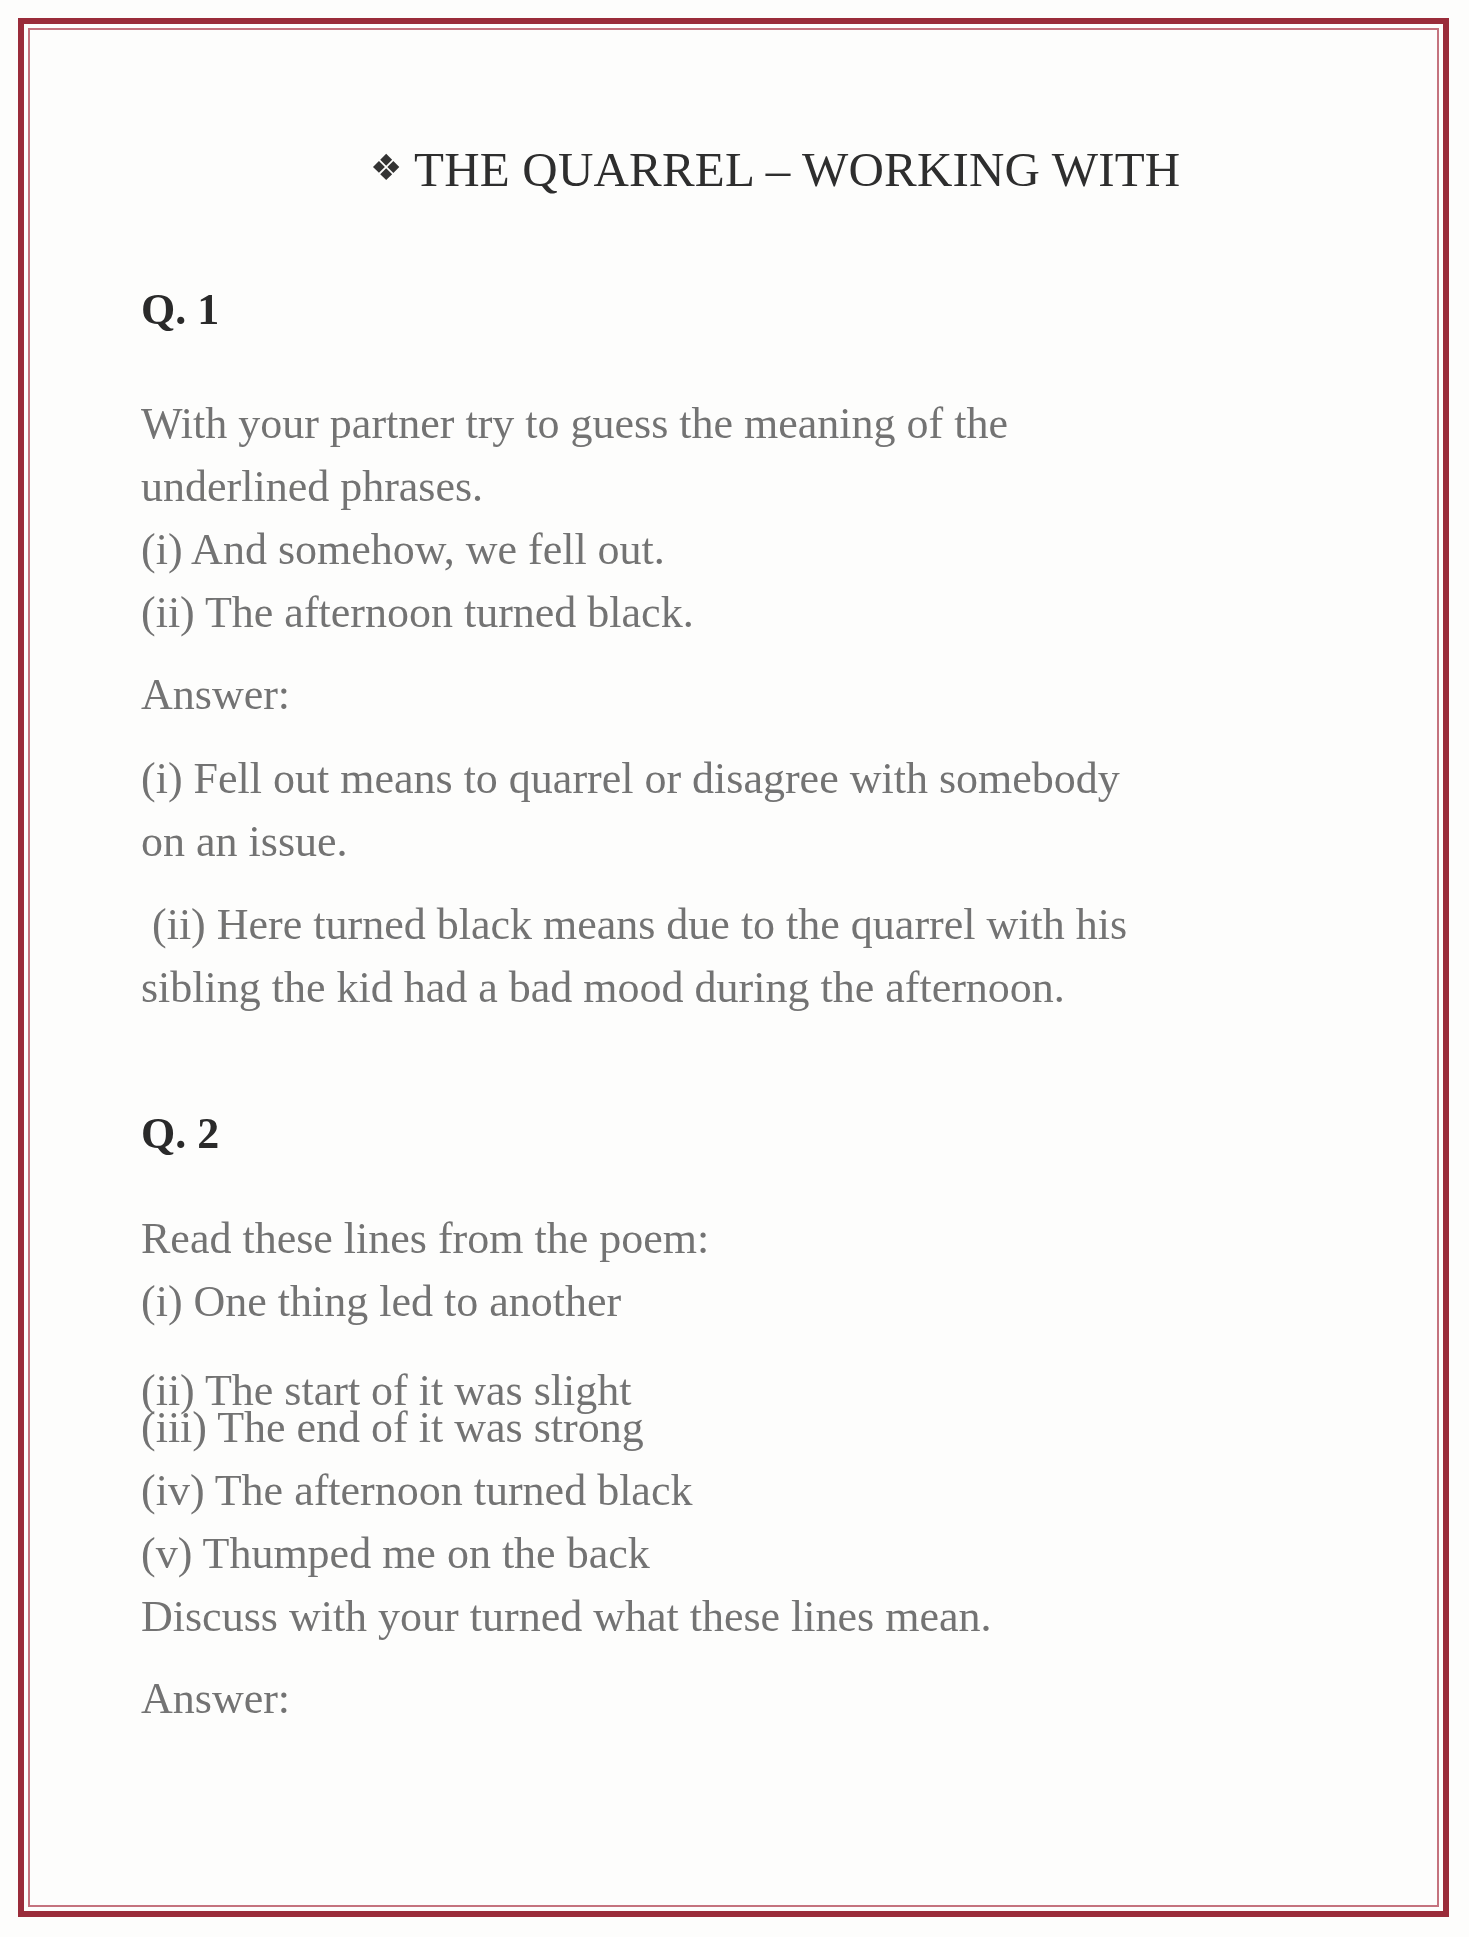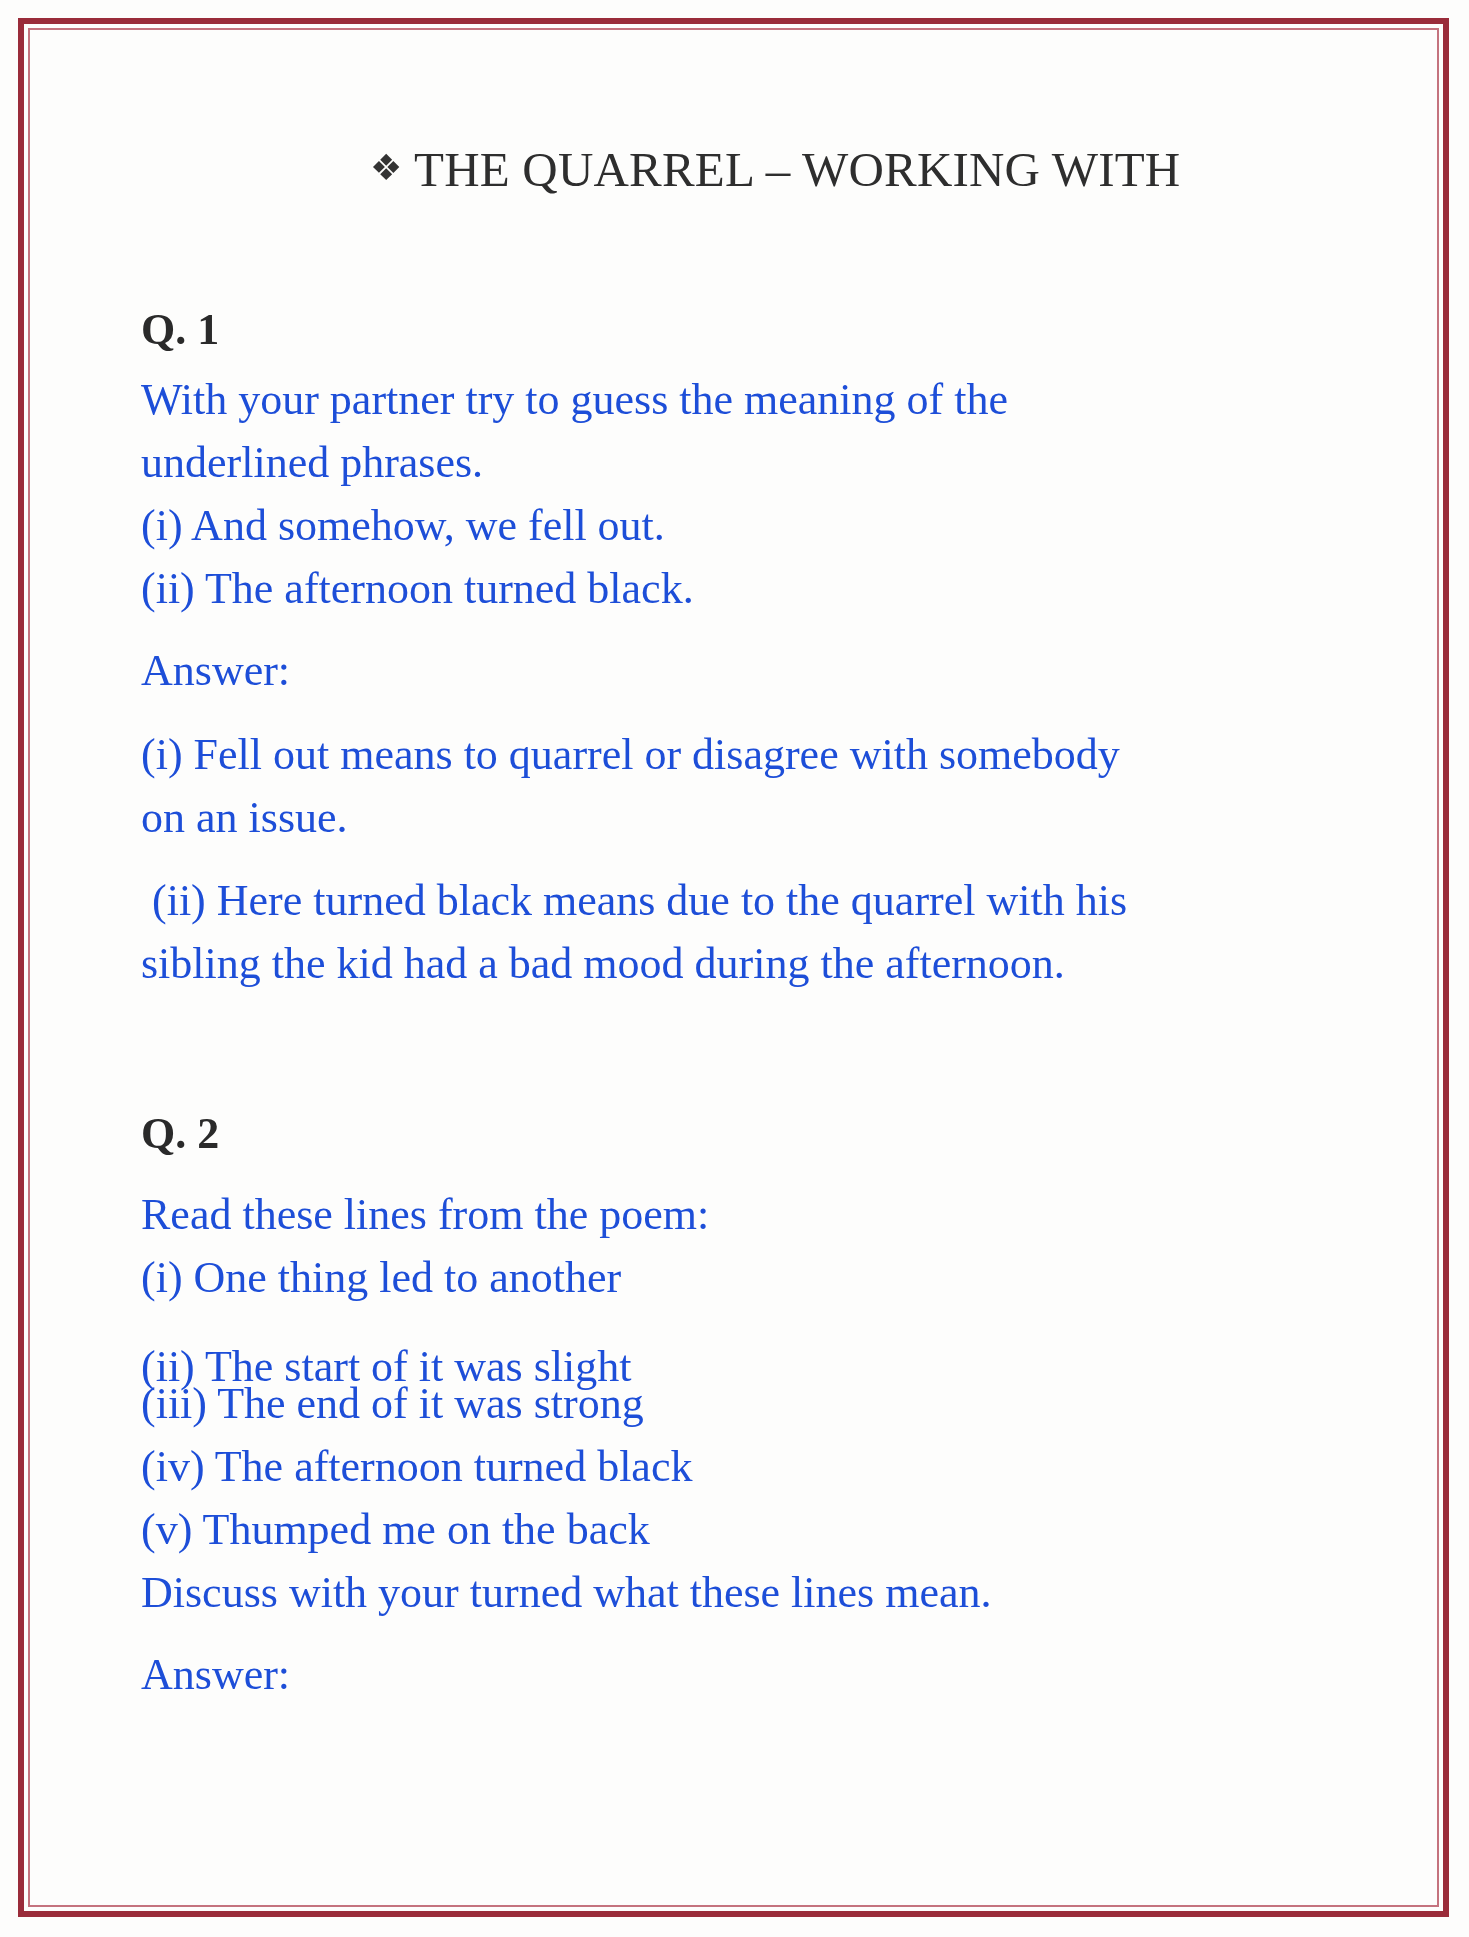--- a/index.html
+++ b/index.html
@@ -59,38 +59,39 @@
       font-size: 44px;
       font-weight: bold;
       color: #2a2a2a;
     }
     .text-line {
       position: absolute;
       left: 141px;
       font-size: 44px;
       line-height: 52px;
       white-space: nowrap;
-      color: #1d4ed8;
+      color: #737373;
+      margin-top: 24px;
     }
     .u {
       text-decoration-thickness: 2px;
       text-underline-offset: 6px;
     }
   </style>
 </head>
 <body>
 
 <div class="frame-outer"></div>
 <div class="frame-inner"></div>
 
 <div class="title">
   <span class="bullet">❖</span><span>THE QUARREL – WORKING WITH</span>
 </div>
 
-<div class="q-label" style="top:304px;">Q. 1</div>
+<div class="q-label" style="top:284px;">Q. 1</div>
 
 <div class="text-line" style="top:374px;">With your partner try to guess the meaning of the</div>
 <div class="text-line" style="top:437px;">underlined phrases.</div>
 
 <div class="text-line" style="top:500px;">
   <span>(i) And somehow, we </span><span class="u">fell out.</span>
 </div>
 <div class="text-line" style="top:563px;">
   <span>(ii) The afternoon </span><span class="u">turned black.</span>
 </div>

